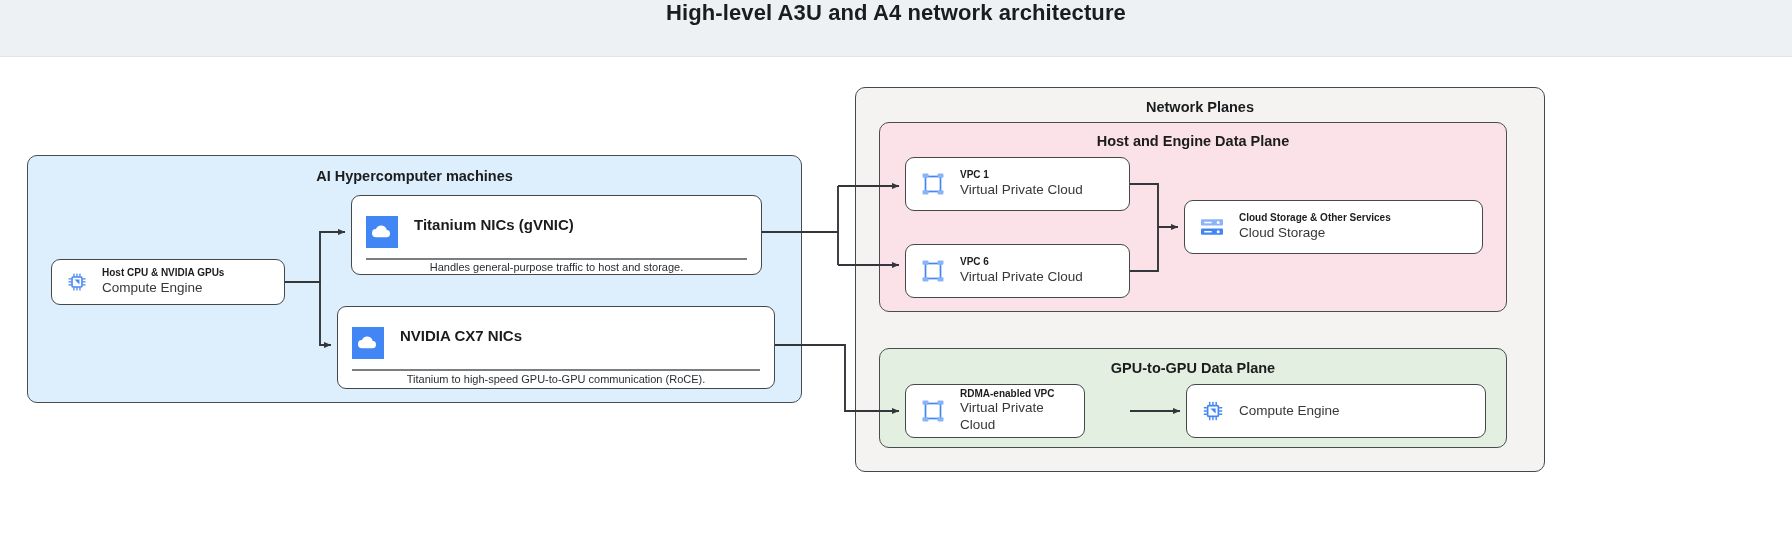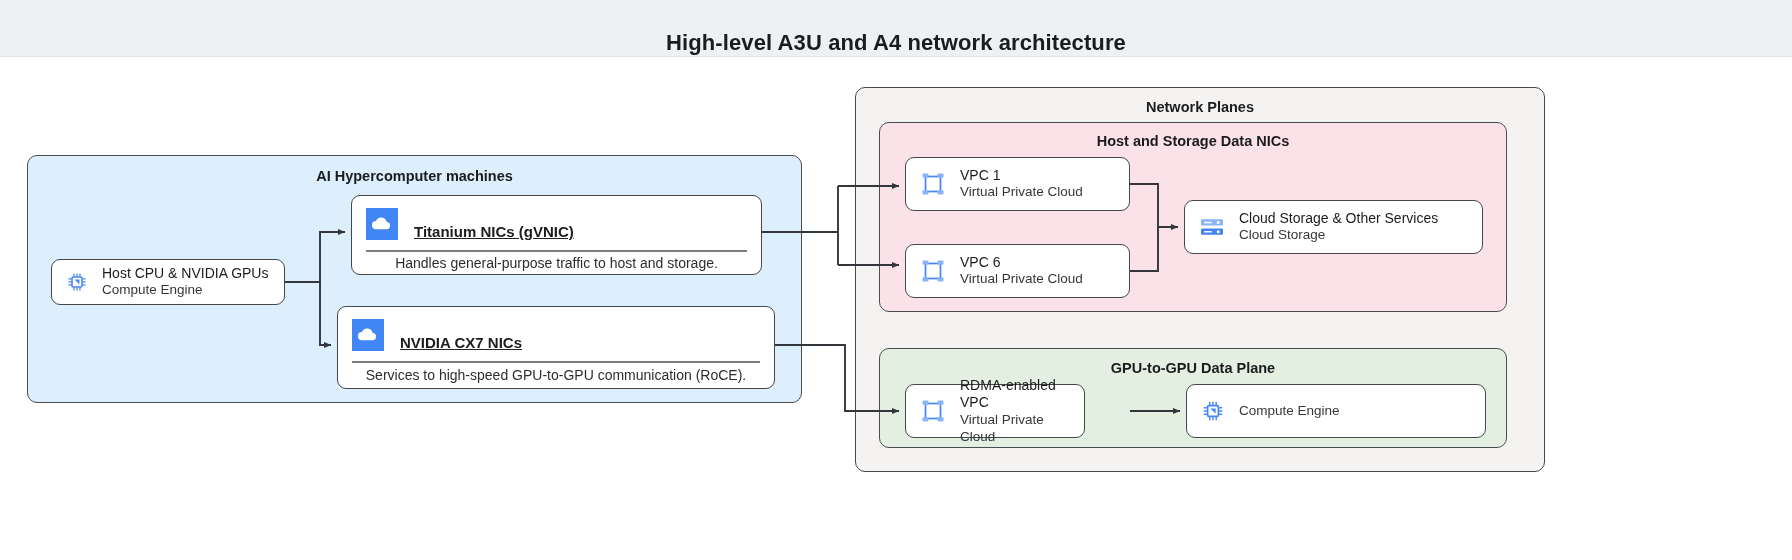--- a/index.html
+++ b/index.html
@@ -11,21 +11,21 @@
     overflow:hidden;
     position:relative;
   }
   #root{position:relative;width:1792px;height:560px;}
 
   
   .header{
     position:absolute;left:0;top:0;width:1792px;height:57px;
     background:#eef1f3;
     border-bottom:1px solid #e0e4e7;
-    display:flex;align-items:flex-end;justify-content:center;
+    display:flex;align-items:flex-start;justify-content:center;
     box-sizing:border-box;
   }
   .header-title{
     font-size:22px;font-weight:bold;color:#1b1c1d;letter-spacing:.1px;
   }
 
   
   .panel{position:absolute;box-sizing:border-box;border:1.6px solid #45484b;border-radius:10px;}
   .panel-title{
     position:absolute;left:0;right:0;text-align:center;
@@ -38,35 +38,35 @@
   .green-panel{background:#e3f0e1;border-color:#4a4d50;}
 
   
   .card{
     position:absolute;box-sizing:border-box;
     background:#ffffff;border:1.6px solid #45484b;border-radius:9px;
     display:flex;align-items:center;
   }
   .card-ico{flex:0 0 auto;display:flex;align-items:center;justify-content:center;}
   .card-text{display:flex;flex-direction:column;justify-content:center;line-height:1.25;}
-  .card-title{font-size:14px;font-weight:normal;color:#1b1c1d;}
+  .card-title{font-size:10px;font-weight:bold;color:#1b1c1d;}
   .card-sub{font-size:13.5px;color:#35383b;font-weight:normal;}
 
   
   .nic-card{
     position:absolute;box-sizing:border-box;
     background:#ffffff;border:1.6px solid #45484b;border-radius:9px;
     display:flex;flex-direction:column;
   }
-  .nic-head{display:flex;align-items:flex-end;padding:12px 14px 10px 14px;text-decoration:underline;}
+  .nic-head{display:flex;align-items:flex-start;padding:20px 14px 10px 14px;}
   .nic-title{font-size:15px;font-weight:bold;color:#1b1c1d;margin-left:16px;}
   .nic-div{height:1.6px;background:#7b7e81;margin:0 14px;}
   .nic-cap{
     flex:1;display:flex;align-items:center;justify-content:center;
-    font-size:14px;color:#2b2e31;padding:0 16px;text-align:center;
+    font-size:11px;color:#2b2e31;padding:0 16px;text-align:center;
   }
 
   
   .wires{position:absolute;left:0;top:0;width:1792px;height:560px;pointer-events:none;}
 </style>
 </head>
 <body>
 
 <div id="root">
 
@@ -123,29 +123,29 @@
     <div class="nic-head">
       <span class="card-ico">
         <svg width="32" height="32" viewBox="0 0 32 32">
           <rect x="0" y="0" width="32" height="32" fill="#4285f4"></rect>
           <path d="M10.2 21.2a4.1 4.1 0 0 1-.25-8.2 5.6 5.6 0 0 1 10.75 1.1 3.55 3.55 0 0 1-.55 7.1z" fill="#ffffff"></path>
         </svg>
       </span>
       <span class="nic-title">NVIDIA CX7 NICs</span>
     </div>
     <div class="nic-div"></div>
-    <div class="nic-cap">Services to high-speed GPU-to-GPU communication (RoCE).</div>
+    <div class="nic-cap">Titanium to high-speed GPU-to-GPU communication (RoCE).</div>
   </div>
 
   <div class="panel gray-panel" style="left:855px;top:87px;width:690px;height:385px;">
     <div class="panel-title" style="top:11px;">Network Planes</div>
   </div>
 
   <div class="panel pink-panel" style="left:879px;top:122px;width:628px;height:190px;">
-    <div class="panel-title" style="top:10px;">Host and Storage Data NICs</div>
+    <div class="panel-title" style="top:10px;">Host and Engine Data Plane</div>
   </div>
 
   <div class="card" style="left:905px;top:157px;width:225px;height:54px;padding:0 12px;">
     <span class="card-ico" style="width:30px;height:30px;">
       <svg width="28" height="28" viewBox="0 0 28 28">
         <g fill="#8ab4f8">
           <rect x="6.5" y="6.5" width="15" height="15" fill="none" stroke="#4285f4" stroke-width="1.7"></rect>
           <rect x="3.5" y="3.5" width="6" height="4.2" rx="1"></rect>
           <rect x="18.5" y="3.5" width="6" height="4.2" rx="1"></rect>
           <rect x="3.5" y="20.3" width="6" height="4.2" rx="1"></rect>

